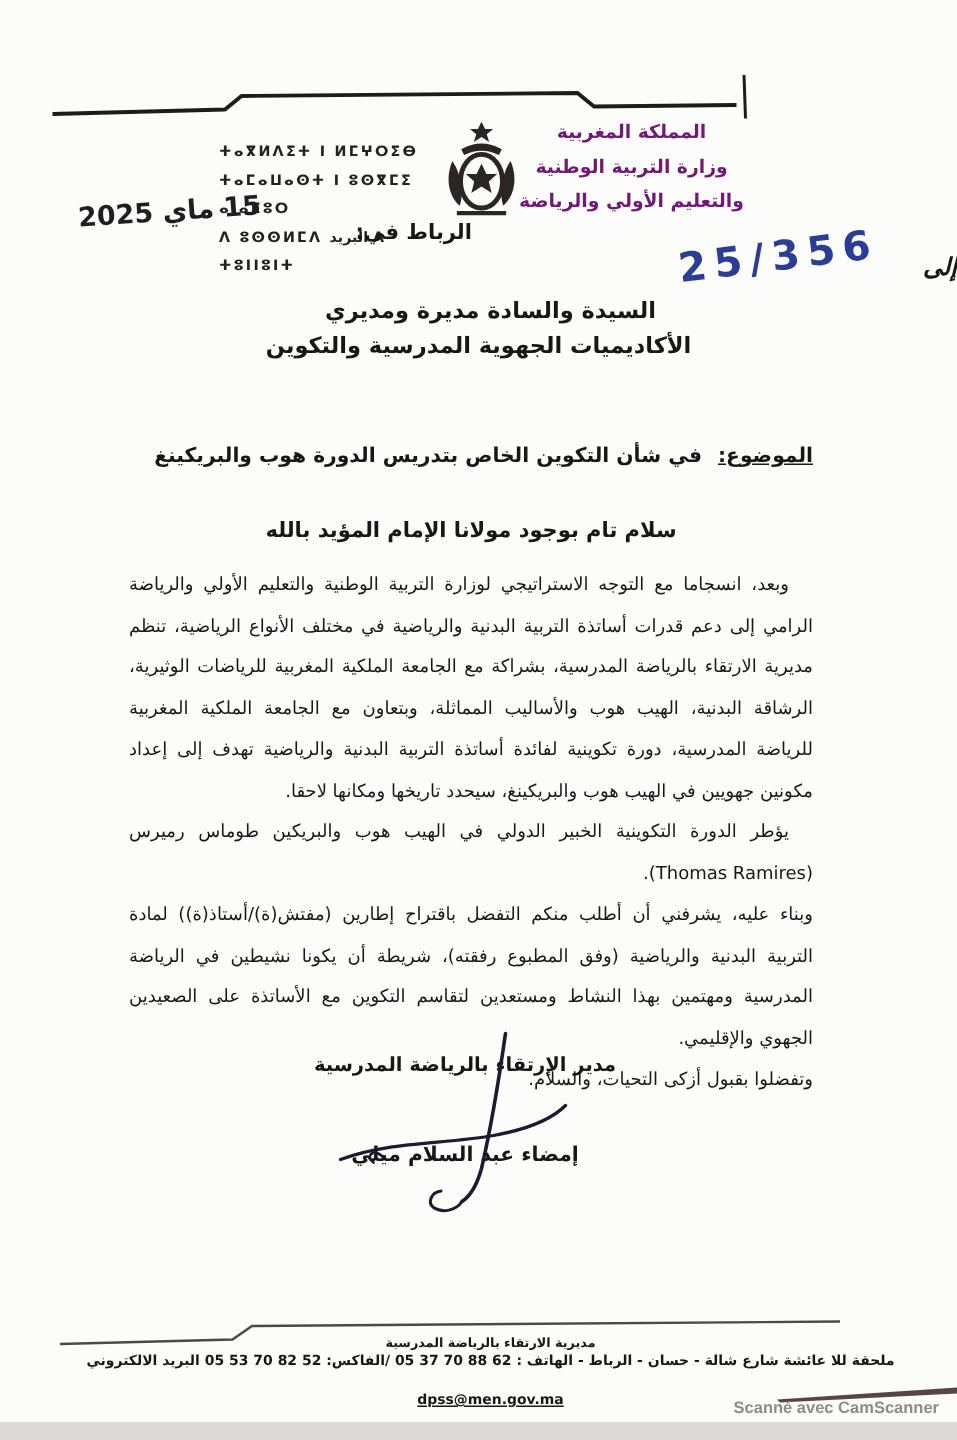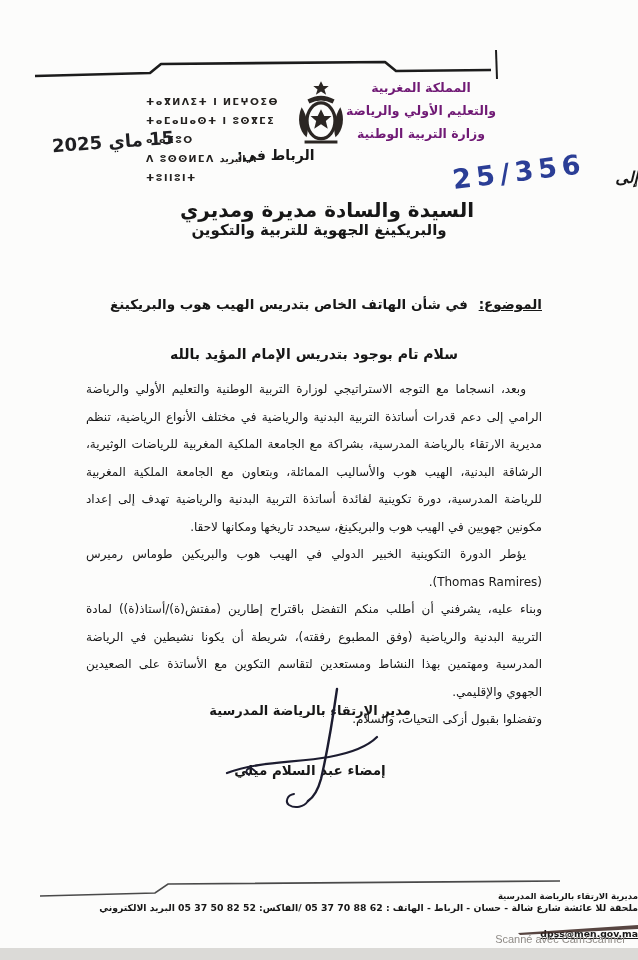--- a/index.html
+++ b/index.html
@@ -10,44 +10,44 @@
   
   .tifinagh{left:146px;top:92px;width:164px;text-align:left;font-size:9.5px;font-weight:700;letter-spacing:1.5px;line-height:19px;color:#242220;}
   .hdr-ar{right:132px;top:76px;width:170px;text-align:center;font-size:12.5px;font-weight:700;line-height:23px;color:#701a75;}
   .emblem{left:292px;top:80px;width:58px;height:70px;}
   
   .place-label{left:237px;top:147px;font-size:14px;font-weight:700;}
   .date-stamp{left:52px;top:131px;font-size:18px;font-weight:700;letter-spacing:2px;color:#1f1f22;transform:rotate(-4deg);}
   .ref-number{left:452px;top:156px;font-size:27px;letter-spacing:5px;color:#2b3e96;transform:rotate(-7deg);font-weight:600;}
   
   .to-word{left:0;right:0;top:168px;text-align:right;font-size:16px;font-weight:700;font-style:italic;}
-  .addr1{left:0;right:0;top:198px;text-align:center;font-size:20px;font-weight:700;padding-left:16px;}
+  .addr1{left:0;right:0;top:198px;text-align:center;font-size:15px;font-weight:700;padding-left:16px;}
   .addr2{left:0;right:0;top:221px;text-align:center;font-size:15px;font-weight:700;}
   
   .subject{left:86px;right:96px;top:296px;font-size:13.5px;font-weight:700;text-align:right;}
   .subject .lbl{text-decoration:underline;margin-left:6px;}
   
   .salutation{left:86px;right:96px;top:346px;text-align:center;font-size:14px;font-weight:700;}
   .body-col{left:86px;right:96px;top:376px;font-size:12px;font-weight:400;line-height:27.5px;text-align:justify;}
   .body-col p{margin:0;text-indent:16px;}
   .body-col p.noindent{text-indent:0;}
   .closing{text-align:right;text-indent:0 !important;}
   
   .sig-block{left:175px;top:703px;width:270px;text-align:center;}
   .sig-title{font-size:13px;font-weight:700;}
   .sig-name{margin-top:44px;font-size:13.5px;font-weight:700;}
   .sig-svg{position:absolute;left:34px;top:-16px;pointer-events:none;}
   
-  .footer{left:0;right:0;top:891px;padding-left:16px;}
+  .footer{left:0;right:0;top:891px;text-align:center;padding-left:16px;}
   .footer-l1{font-size:8.5px;font-weight:700;}
   .footer-l2{font-size:9.3px;font-weight:700;margin-top:1px;}
   .footer-l2 .email{direction:ltr;unicode-bidi:embed;text-decoration:underline;font-weight:700;display:inline-block;margin-top:15px;}
   
   .scanline-svg{left:0;top:0;}
-  .camscanner{right:12px;top:933px;font-size:11px;color:#8f8b87;font-family:"Liberation Sans",sans-serif;}
+  .camscanner{right:12px;top:933px;font-size:11px;color:#8f8b87;font-family:"Liberation Sans",sans-serif;font-weight:bold;}
   .bottom-strip{left:0;right:0;top:948px;height:12px;background:#dbdad7;}
 </style>
 </head>
 <body>
 
 <div class="page">
 
   <svg class="abs scanline-svg" width="638" height="100">
     <polyline points="35,76 150,73 161,64 385,62 396,71 491,70" fill="none" stroke="#1c1c1c" stroke-width="2.6" stroke-linejoin="round"></polyline>
     <line x1="496" y1="50" x2="497" y2="79" stroke="#1c1c1c" stroke-width="2"></line>
@@ -64,38 +64,38 @@
     <path d="M16 20 q14 -8 28 0 l-2 4 q-12 -6 -24 0 z" fill="#2b2623"></path>
     <ellipse cx="30" cy="42" rx="14.5" ry="18.5" fill="none" stroke="#2b2623" stroke-width="3.4"></ellipse>
     <path d="M30 30 l3.4 7 h7.4 l-5.8 5.2 2 8 -7 -4.6 -7 4.6 2 -8 -5.8 -5.2 h7.4 z" fill="#2b2623"></path>
     <path d="M10 28 c-5 11 -3 24 5 31 c3 -9 1 -22 -5 -31z" fill="#2b2623"></path>
     <path d="M50 28 c5 11 3 24 -5 31 c-3 -9 -1 -22 5 -31z" fill="#2b2623"></path>
     <path d="M13 64 h34" stroke="#2b2623" stroke-width="3"></path>
   </svg>
 
   <div class="abs hdr-ar rtl">
     <div>المملكة المغربية</div>
+    <div>وزارة التربية الوطنية</div>
     <div>والتعليم الأولي والرياضة</div>
-    <div>وزارة التربية الوطنية</div>
   </div>
 
   <div class="abs place-label rtl">الرباط في:</div>
   <div class="abs date-stamp rtl">15 ماي 2025</div>
   <div class="abs ref-number">25/356</div>
 
   <div class="abs to-word rtl">إلى</div>
   <div class="abs addr1 rtl">السيدة والسادة مديرة ومديري</div>
-  <div class="abs addr2 rtl">والبريكينغ الجهوية للتربية والتكوين</div>
+  <div class="abs addr2 rtl">الأكاديميات الجهوية المدرسية والتكوين</div>
 
   <div class="abs subject rtl">
     <span class="lbl">الموضوع:</span>
-    <span>في شأن الهاتف الخاص بتدريس الهيب هوب والبريكينغ</span>
+    <span>في شأن التكوين الخاص بتدريس الدورة هوب والبريكينغ</span>
   </div>
 
-  <div class="abs salutation rtl">سلام تام بوجود بتدريس الإمام المؤيد بالله</div>
+  <div class="abs salutation rtl">سلام تام بوجود مولانا الإمام المؤيد بالله</div>
 
   <div class="abs body-col rtl">
     <p>وبعد، انسجاما مع التوجه الاستراتيجي لوزارة التربية الوطنية والتعليم الأولي والرياضة الرامي إلى دعم قدرات أساتذة التربية البدنية والرياضية في مختلف الأنواع الرياضية، تنظم مديرية الارتقاء بالرياضة المدرسية، بشراكة مع الجامعة الملكية المغربية للرياضات الوثيرية، الرشاقة البدنية، الهيب هوب والأساليب المماثلة، وبتعاون مع الجامعة الملكية المغربية للرياضة المدرسية، دورة تكوينية لفائدة أساتذة التربية البدنية والرياضية تهدف إلى إعداد مكونين جهويين في الهيب هوب والبريكينغ، سيحدد تاريخها ومكانها لاحقا.</p>
     <p>يؤطر الدورة التكوينية الخبير الدولي في الهيب هوب والبريكين طوماس رميرس (Thomas Ramires).</p>
     <p class="noindent">وبناء عليه، يشرفني أن أطلب منكم التفضل باقتراح إطارين (مفتش(ة)/أستاذ(ة)) لمادة التربية البدنية والرياضية (وفق المطبوع رفقته)، شريطة أن يكونا نشيطين في الرياضة المدرسية ومهتمين بهذا النشاط ومستعدين لتقاسم التكوين مع الأساتذة على الصعيدين الجهوي والإقليمي.</p>
     <p class="closing">وتفضلوا بقبول أزكى التحيات، والسلام.</p>
   </div>
 
   <div class="abs sig-block rtl">
     <div class="sig-title">مدير الإرتقاء بالرياضة المدرسية</div>
@@ -108,21 +108,21 @@
     </svg>
   </div>
 
   <svg class="abs" style="left:0;top:870px;" width="638" height="30">
     <polyline points="40,26 155,23 168,14 560,11" fill="none" stroke="#4a4a4a" stroke-width="1.6"></polyline>
   </svg>
 
   <div class="abs footer rtl">
     <div class="footer-l1">مديرية الارتقاء بالرياضة المدرسية</div>
     <div class="footer-l2">
-      <span>ملحقة للا عائشة شارع شالة - حسان - الرباط - الهاتف : 62 88 70 37 05 /الفاكس: 52 82 50 37 05 البريد الالكتروني</span>
+      <span>ملحقة للا عائشة شارع شالة - حسان - الرباط - الهاتف : 62 88 70 37 05 /الفاكس: 52 82 70 53 05 البريد الالكتروني</span>
       <span class="email">dpss@men.gov.ma</span>
     </div>
   </div>
 
   <svg class="abs" style="left:0;top:920px;" width="638" height="20">
     <polygon points="518,13 638,5 638,9 520,15" fill="#3a2520" opacity="0.85"></polygon>
   </svg>
   <div class="abs camscanner">Scanné avec CamScanner</div>
   <div class="abs bottom-strip"></div>
 

